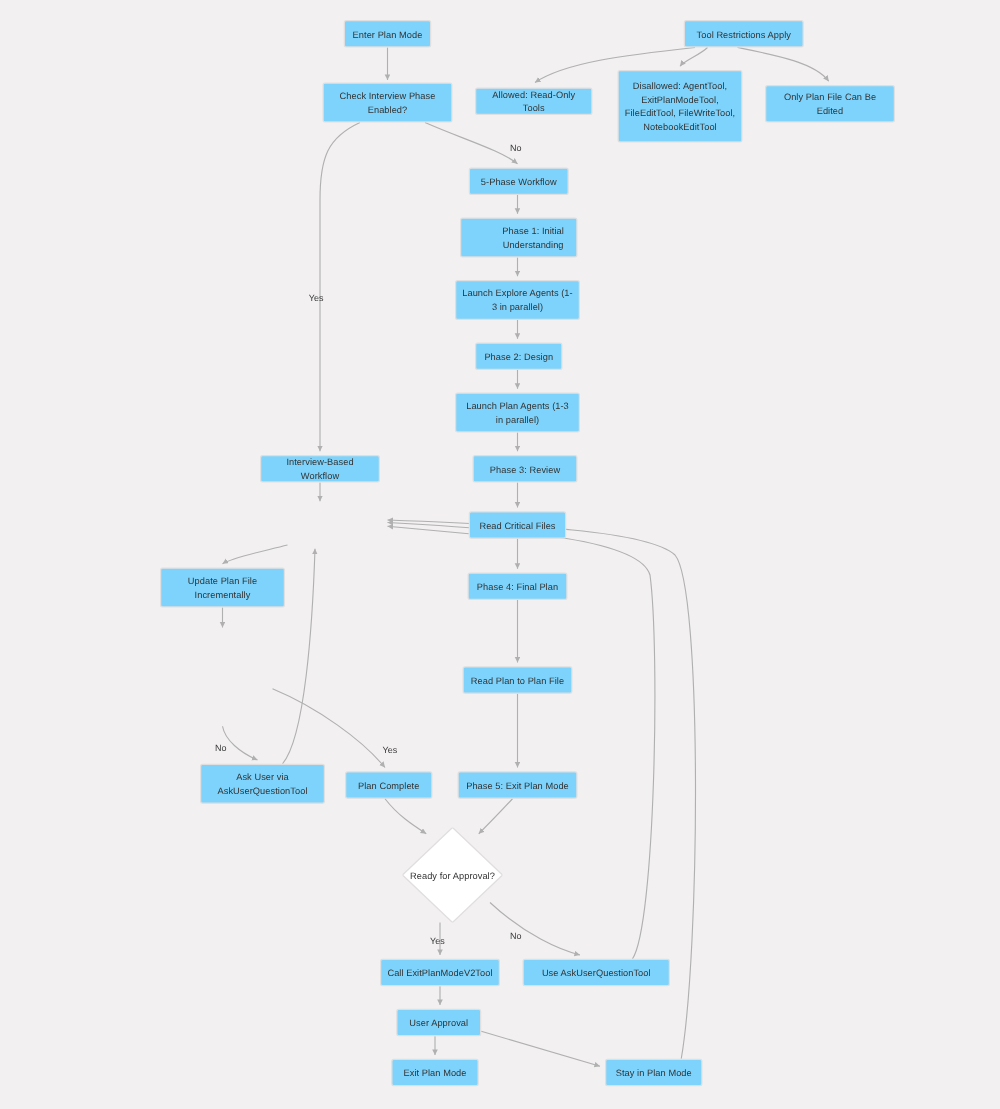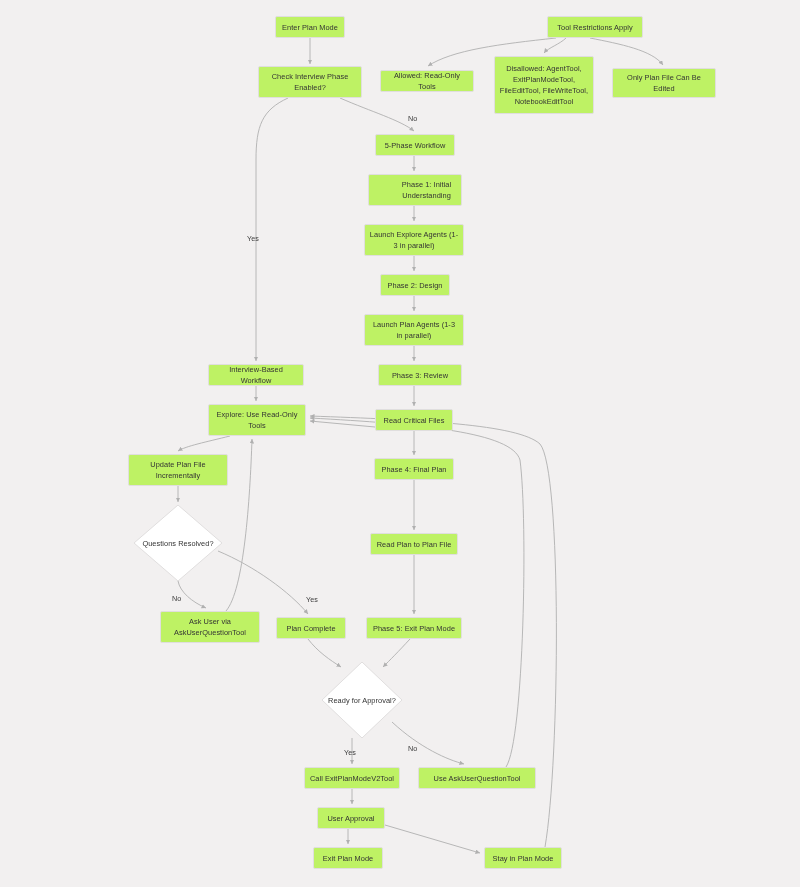--- a/index.html
+++ b/index.html
@@ -29,21 +29,21 @@
   #node-layer {
     position: absolute;
     left: 0;
     top: 0;
     width: 800px;
     height: 887px;
   }
   .node {
     position: absolute;
     box-sizing: border-box;
-    background: #bef264;
+    background: #7dd3fc;
     border: 1px solid #e0dede;
     border-radius: 2px;
     display: flex;
     align-items: center;
     justify-content: center;
     text-align: center;
     color: #333333;
     font-size: 7.4px;
     line-height: 11px;
     padding: 2px 4px;
@@ -169,31 +169,22 @@
       </div>
       <div class="node" style="left: 370px; top: 533px; width: 88px; height: 22px;">
         <span>Read Plan to Plan File</span>
       </div>
       <div class="node" style="left: 366px; top: 617px; width: 96px; height: 22px;">
         <span>Phase 5: Exit Plan Mode</span>
       </div>
       <div class="node" style="left: 208px; top: 364px; width: 96px; height: 22px;">
         <span>Interview-Based Workflow</span>
       </div>
-      <div class="node" style="left: 208px; top: 404px; width: 98px; height: 32px;">
-        <span>Explore: Use Read-Only Tools</span>
-      </div>
       <div class="node" style="left: 128px; top: 454px; width: 100px; height: 32px;">
         <span>Update Plan File Incrementally</span>
-      </div>
-      <div class="node diamond" style="left: 134px; top: 505px; width: 88px; height: 76px;">
-        <svg class="diamond-shape" viewBox="0 0 88 76" preserveAspectRatio="none">
-          <polygon points="44,0 88,38 44,76 0,38" fill="#ffffff" stroke="#e0dede" stroke-width="1"></polygon>
-        </svg>
-        <span class="diamond-label">Questions Resolved?</span>
       </div>
       <div class="node" style="left: 160px; top: 611px; width: 100px; height: 32px;">
         <span>Ask User via AskUserQuestionTool</span>
       </div>
       <div class="node" style="left: 276px; top: 617px; width: 70px; height: 22px;">
         <span>Plan Complete</span>
       </div>
       <div class="node diamond" style="left: 322px; top: 662px; width: 80px; height: 76px;">
         <svg class="diamond-shape" viewBox="0 0 80 76" preserveAspectRatio="none">
           <polygon points="40,0 80,38 40,76 0,38" fill="#ffffff" stroke="#e0dede" stroke-width="1"></polygon>

